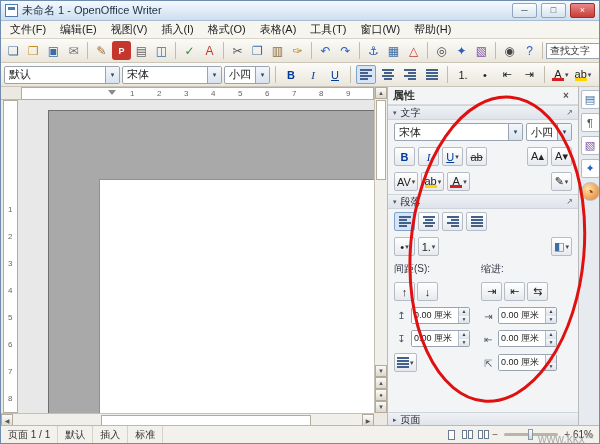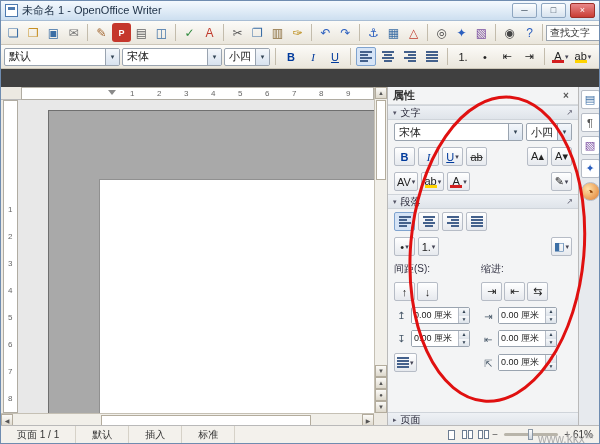--- a/index.html
+++ b/index.html
@@ -107,21 +107,21 @@
   
   .tabstrip{position:absolute;left:577px;top:0;width:23px;height:340px;background:#e7eaee;
     border-left:1px solid #b9b9b9;display:flex;flex-direction:column;align-items:center;gap:4px;padding-top:3px}
   .tabbtn{width:19px;height:19px;border:1px solid #b6bcc6;border-radius:2px;background:#fff;
     display:flex;align-items:center;justify-content:center;font-size:11px}
   .tabbtn.round{border-radius:50%;background:radial-gradient(circle at 35% 35%,#ffe2a8,#e07a2c)}
   .c-blue{color:#3b6ea5}.c-ink{color:#555}.c-purple{color:#7a4fa0}.c-nav{color:#2b5fbf}.c-or{color:#8a3c00;font-size:12px}
   
   .statusbar{position:absolute;left:0;right:0;bottom:0;height:18px;background:#f3f1ec;
     border-top:1px solid #b9b9b9;display:flex;align-items:center;font-size:10px;color:#333}
-  .st{padding:0 16px;border-right:1px solid #d6d2c8;height:100%;display:flex;align-items:center;white-space:nowrap}
+  .st{padding:0 7px;border-right:1px solid #d6d2c8;height:100%;display:flex;align-items:center;white-space:nowrap}
   .st.nob{border-right:none}
   .vico{width:14px;height:14px;display:flex;align-items:center;justify-content:center;gap:1px;margin:0 1px}
   .pg{width:7px;height:10px;border:1px solid #6c7d92;background:#fff}
   .pg.small{width:5px;height:9px}
   .zoomtrack{width:54px;height:3px;background:#b9b5aa;border-radius:2px;position:relative;margin:0 5px}
   .zoomthumb{position:absolute;left:24px;top:-4px;width:5px;height:11px;
     background:linear-gradient(#fdfdfd,#cfd6de);border:1px solid #8a97a5}
   .zsign{font-size:10px;color:#555;padding:0 1px}
   .zval{padding:0 6px 0 2px}
   
@@ -139,20 +139,31 @@
 <div class="window">
 
   <div class="titlebar">
     <div class="appicon"></div>
     <div class="title">未命名 1 - OpenOffice Writer</div>
     <div class="winbtn">─</div>
     <div class="winbtn">□</div>
     <div class="winbtn close">×</div>
   </div>
 
+  <div class="menubar">
+    <span class="menu-item">文件(F)</span>
+    <span class="menu-item">编辑(E)</span>
+    <span class="menu-item">视图(V)</span>
+    <span class="menu-item">插入(I)</span>
+    <span class="menu-item">格式(O)</span>
+    <span class="menu-item">表格(A)</span>
+    <span class="menu-item">工具(T)</span>
+    <span class="menu-item">窗口(W)</span>
+    <span class="menu-item">帮助(H)</span>
+  </div>
 
   <div class="toolbar" id="std-toolbar">
     <div class="icons" id="std-icons">
         <div class="tbi" style="color: rgb(59, 110, 165);">❏</div>
         <div class="tbi" style="color: rgb(199, 144, 35);">❒</div>
         <div class="tbi" style="color: rgb(59, 110, 165);">▣</div>
         <div class="tbi" style="color: rgb(119, 119, 119);">✉</div>
         <div class="sep"></div>
         <div class="tbi" style="color: rgb(160, 100, 45);">✎</div>
         <div class="tbi" style="color: rgb(255, 255, 255); background: rgb(197, 55, 44); font-weight: bold; font-size: 9px; border-radius: 3px;">P</div>

